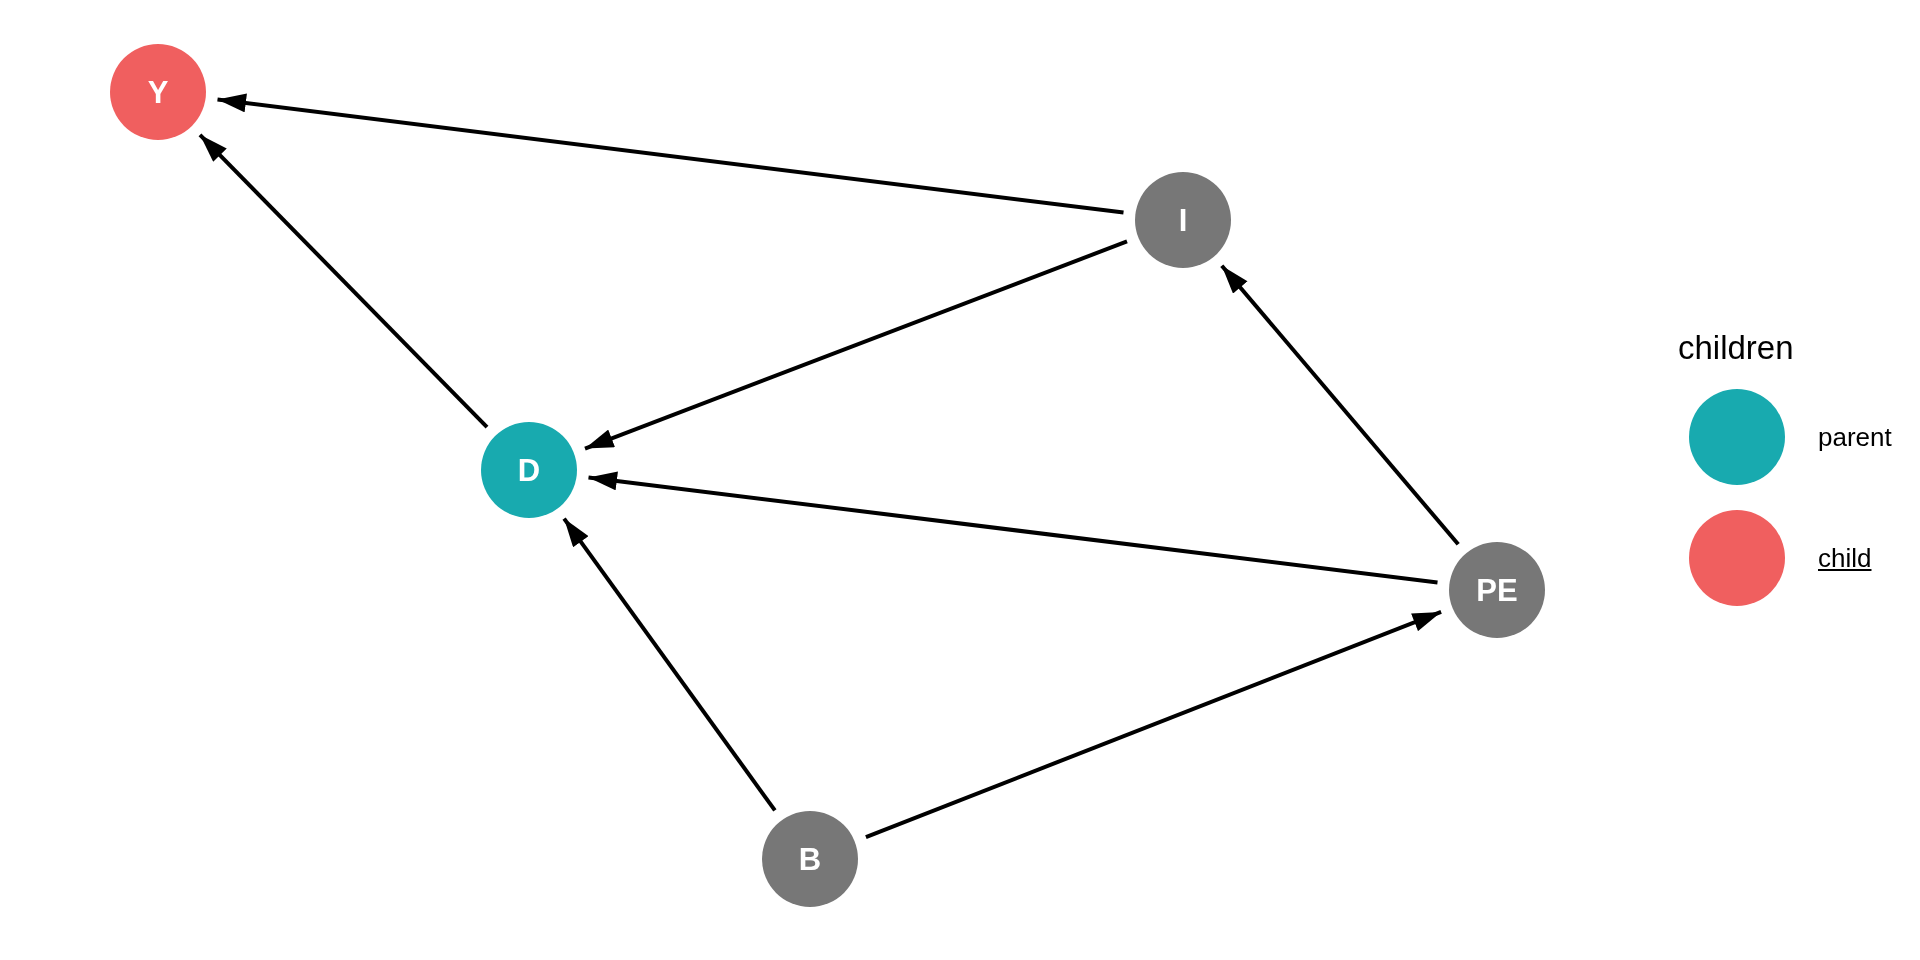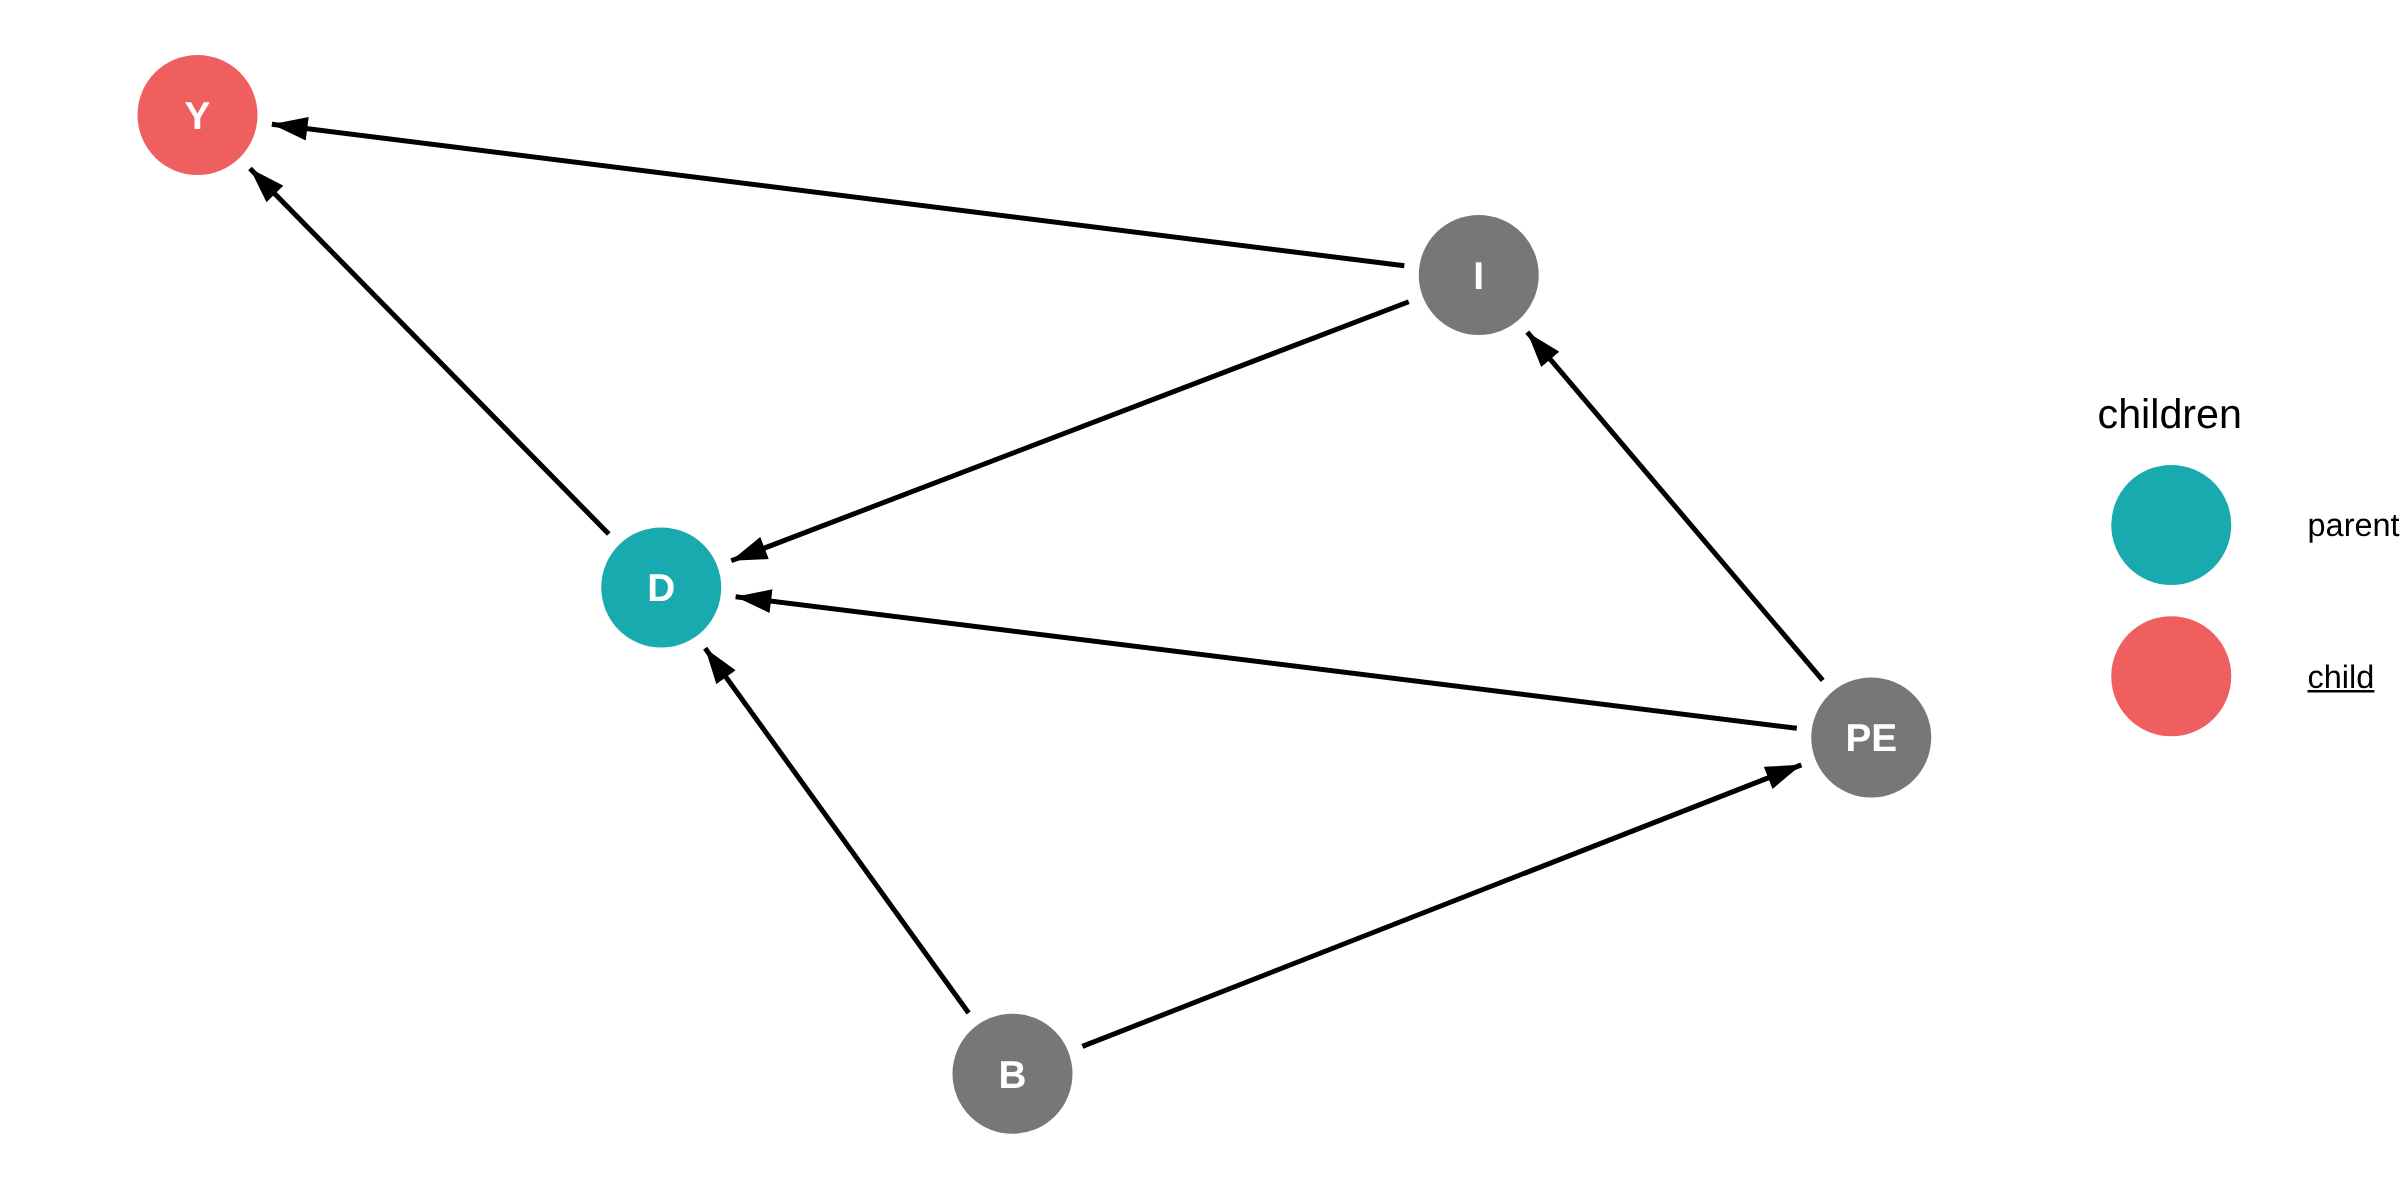--- a/index.html
+++ b/index.html
@@ -24,35 +24,34 @@
   }
   .node-label {
     font-family: "Liberation Sans", sans-serif;
     font-weight: bold;
     font-size: 31px;
     fill: #ffffff;
   }
   .legend {
     position: absolute;
     left: 1678px;
-    top: 314px;
+    top: 331px;
     width: 242px;
   }
   .legend-title {
     font-size: 33px;
     line-height: 34px;
     color: #000000;
     white-space: nowrap;
   }
   .legend-row {
     display: flex;
     align-items: center;
     height: 96px;
     margin-left: 11px;
-    gap: 28px;
   }
   .legend-row.first { margin-top: 24px; }
   .legend-row.second { margin-top: 25px; text-decoration: underline; }
   .legend-key {
     width: 96px;
     height: 96px;
     border-radius: 50%;
     flex: 0 0 auto;
   }
   .legend-label {

